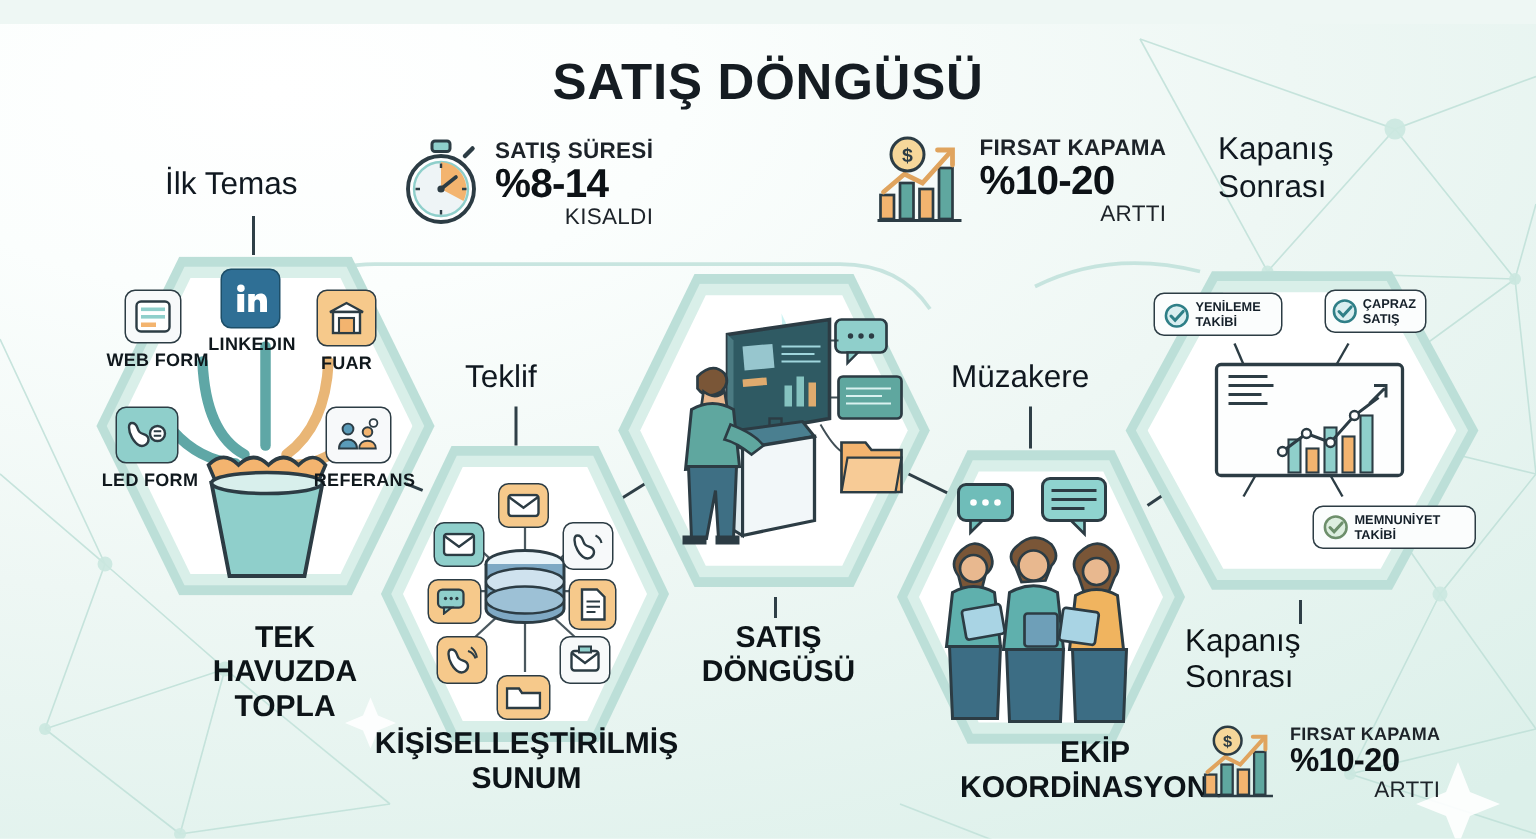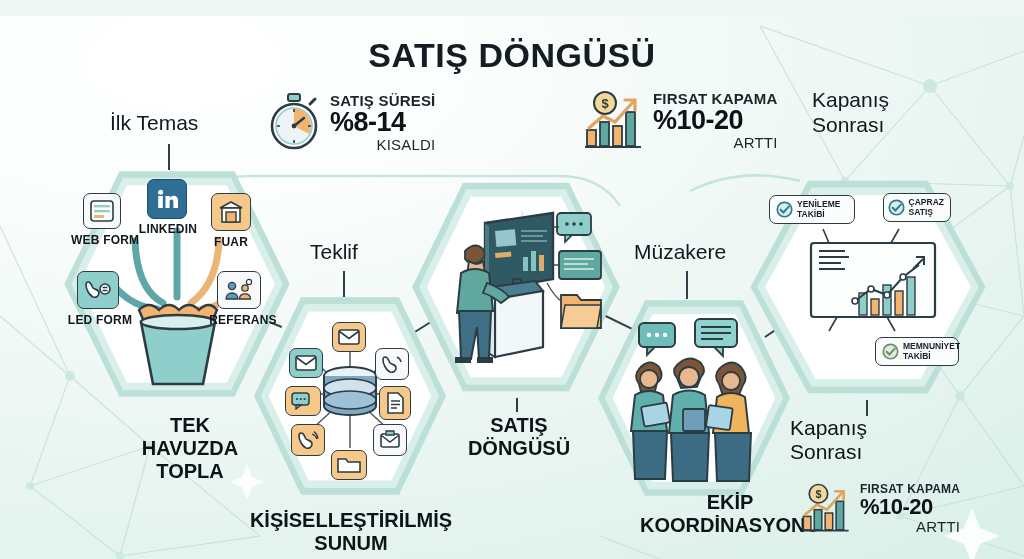--- a/index.html
+++ b/index.html
@@ -278,21 +278,21 @@
             <path d="M7 1h8v4H7z" fill="#8fcfcb" stroke="#2c3c44" stroke-width="1.3"></path>
           </svg>
       </div>
       <div class="tile orange" style="left:64px;top:144px;width:36px;height:30px;">
         <svg width="24" height="18" viewBox="0 0 24 18">
             <path d="M1 3h8l2 3h12v10H1z" fill="#fff" stroke="#2c3c44" stroke-width="1.6"></path>
           </svg>
       </div>
     </div>
   </div>
-  <div class="caption" style="left:215px;top:493px;width:272px;">KİŞİSELLEŞTİRİLMİŞ
+  <div class="caption" style="left:215px;top:469px;width:272px;">KİŞİSELLEŞTİRİLMİŞ
 SUNUM</div>
 
   <div class="hex" style="left:410px;top:160px;width:212px;height:222px;">
     <div class="hexshape"></div>
     <div class="hexshape mid"></div>
     <div class="hexshape inner"></div>
     <div class="hexbody">
       <svg viewBox="0 0 182 192" style="position:absolute;inset:0;width:100%;height:100%;">
 
         <path d="M96 18 l12 26 -10 10z" fill="#bff0ef" opacity=".8"></path>
@@ -442,37 +442,37 @@
         <path d="M150 80 l10 -10 M153 68 h8 v8" fill="none" stroke="#2c3c44" stroke-width="2"></path>
 
         <g stroke="#2c3c44" stroke-width="1.6" fill="none">
           <path d="M66 54 L60 40"></path>
             <path d="M128 54 L136 40"></path>
           <path d="M74 128 L66 142"></path>
             <path d="M124 128 L132 142"></path>
         </g>
       </svg>
 
-      <div class="pill" style="left:6px;top:6px;width:86px;">
+      <div class="pill" style="left:6px;top:6px;width:86px;align-items:flex-end;">
         <svg class="checkmark" viewBox="0 0 20 20">
             <circle cx="10" cy="10" r="8.5" fill="#d9eef0" stroke="#2f7f87" stroke-width="2"></circle>
             <path d="M5.5 10.2 l3.2 3.3 L15 6.6" fill="none" stroke="#2f7f87" stroke-width="2.4" stroke-linecap="round"></path>
           </svg>
         <span class="ptxt">YENİLEME
 TAKİBİ</span>
       </div>
       <div class="pill" style="left:120px;top:4px;width:68px;justify-content:flex-end;">
         <svg class="checkmark" viewBox="0 0 20 20">
             <circle cx="10" cy="10" r="8.5" fill="#d9eef0" stroke="#2f7f87" stroke-width="2"></circle>
             <path d="M5.5 10.2 l3.2 3.3 L15 6.6" fill="none" stroke="#2f7f87" stroke-width="2.4" stroke-linecap="round"></path>
           </svg>
         <span class="ptxt">ÇAPRAZ
 SATIŞ</span>
       </div>
-      <div class="pill" style="left:112px;top:148px;width:84px;">
+      <div class="pill" style="left:112px;top:148px;width:109px;">
         <svg class="checkmark" viewBox="0 0 20 20">
             <circle cx="10" cy="10" r="8.5" fill="#ddeedf" stroke="#6d8f6b" stroke-width="2"></circle>
             <path d="M5.5 10.2 l3.2 3.3 L15 6.6" fill="none" stroke="#6d8f6b" stroke-width="2.4" stroke-linecap="round"></path>
           </svg>
         <span class="ptxt">MEMNUNİYET
 TAKİBİ</span>
       </div>
     </div>
   </div>
   <div class="stem" style="left:866px;top:384px;height:16px;"></div>

